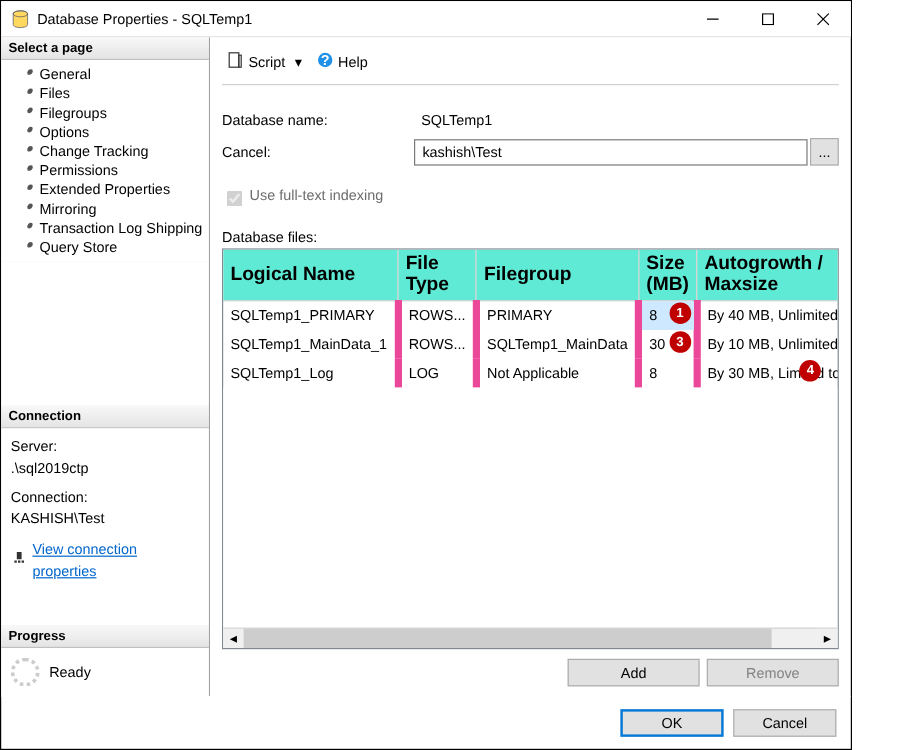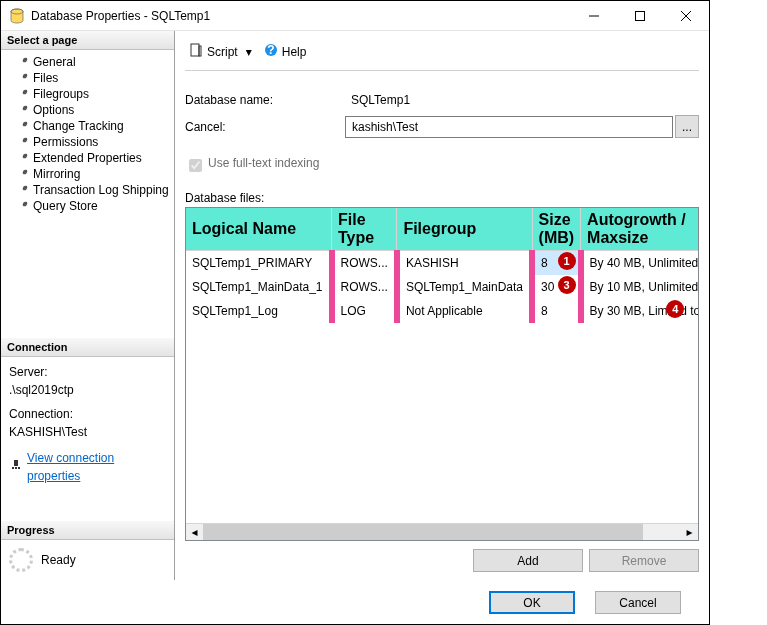--- a/index.html
+++ b/index.html
@@ -41,21 +41,21 @@
 .grid tr.data-row td { border-bottom: 0; }
 .cell-btn { width:22px; height:18px; border:1px solid #adadad; background:#e1e1e1; display:inline-flex; align-items:center; justify-content:center; font-size:11px; cursor:pointer; }
 .grid-body-fill { flex:1; background:#fff; }
 .hscroll { height: 17px; background: #f0f0f0; border-top: 1px solid #d4d4d4; display:flex; }
 .hscroll-track { flex:1; position:relative; }
 .hscroll-thumb { position:absolute; left:0; top:0; height:100%; width:92%; background:#cdcdcd; }
 .hscroll-btn { width:17px; height:100%; background:#f0f0f0; display:flex; align-items:center; justify-content:center; }
 .file-btns { display:flex; justify-content:flex-end; gap:6px; margin-top:8px; }
 .std-btn { min-width:110px; height:23px; border:1px solid #adadad; background:#e1e1e1; display:flex; align-items:center; justify-content:center; cursor:pointer; }
 .std-btn.disabled { color:#838383; cursor:default; }
-.footer { padding: 10px 28px; display:flex; justify-content:flex-end; gap:20px; border-top: 1px solid #fff; }
+.footer { padding: 10px 12px; display:flex; justify-content:flex-end; gap:8px; border-top: 1px solid #fff; }
 .dlg-btn { width: 86px; height: 23px; border:1px solid #adadad; background:#e1e1e1; display:flex; align-items:center; justify-content:center; cursor:pointer; }
 .dlg-btn.primary { border:2px solid #0078d7; background:#e1e1e1; }
 .size-cell-selected { background:#cde8ff; }
 .badge { position:absolute; width:18px; height:18px; border-radius:50%; background:#c00000; color:#fff; font-weight:bold; font-size:11px; display:flex; align-items:center; justify-content:center; top:1px; }
 </style>
 </head>
 <body>
 
 <div class="dialog">
 
@@ -220,21 +220,21 @@
               <th style="width:122px">Filegroup</th>
               <th style="width:80px">Size (MB)</th>
               <th>Autogrowth / Maxsize</th>
               <th style="width:30px"></th>
             </tr>
           </thead>
           <tbody>
             <tr class="data-row">
               <td>SQLTemp1_PRIMARY</td>
               <td>ROWS...</td>
-              <td>KASHISH</td>
+              <td>PRIMARY</td>
               <td class="size-cell-selected"><span>8</span><span class="badge" style="right:2px">1</span></td>
               <td>By 40 MB, Unlimited</td>
               <td><span class="cell-btn">...</span></td>
             </tr>
             <tr class="data-row">
               <td>SQLTemp1_MainData_1</td>
               <td>ROWS...</td>
               <td>SQLTemp1_MainData</td>
               <td><span>30</span><span class="badge" style="right:2px">3</span></td>
               <td><span>By 10 MB, Unlimited</span><span class="badge" style="right:2px">2</span></td>

